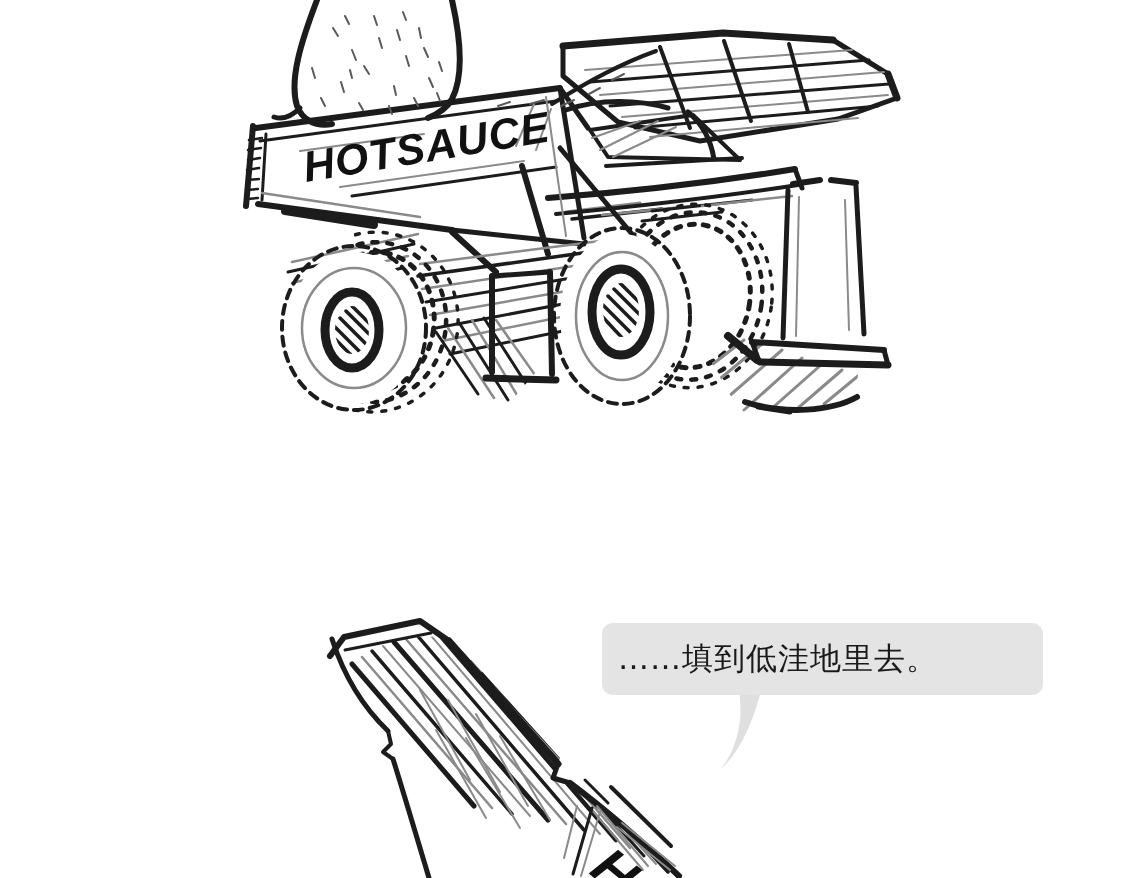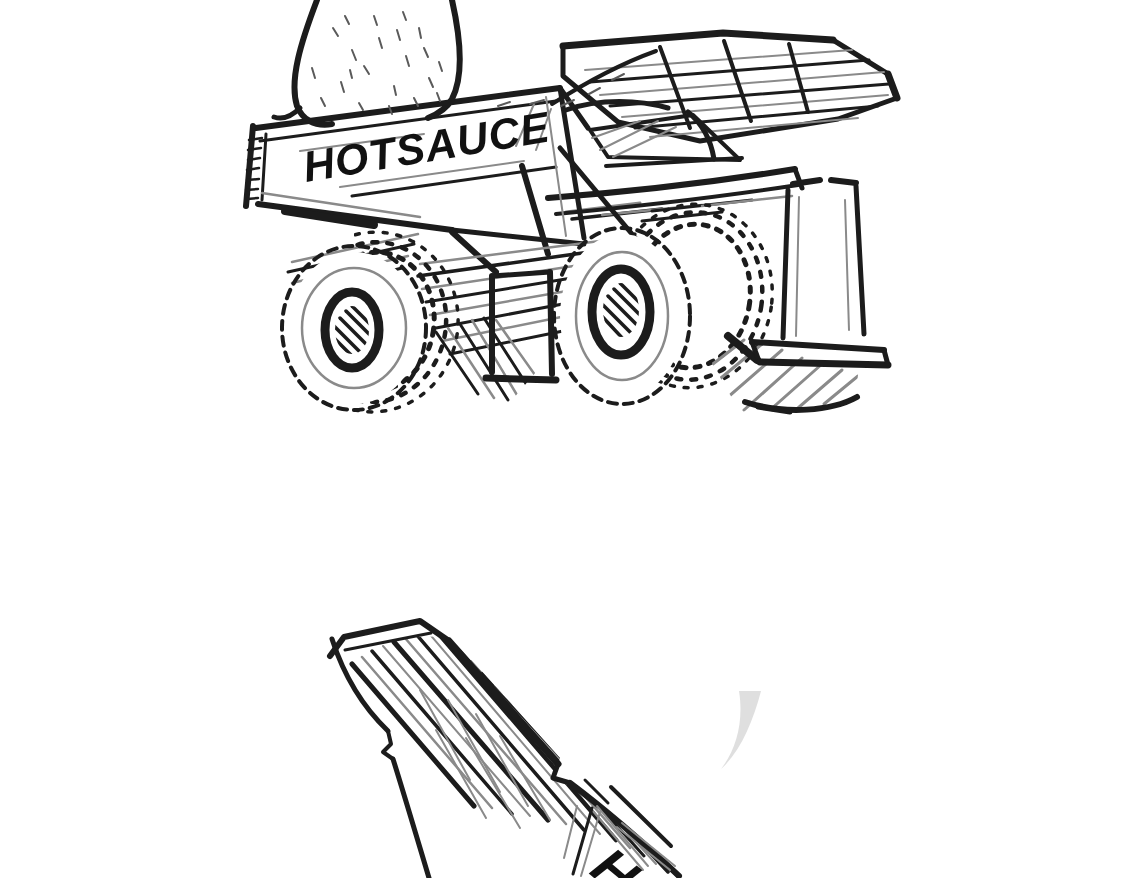--- a/index.html
+++ b/index.html
@@ -312,14 +312,17 @@
       <path class="g" stroke-width="2" d="M581,876 L600,812"></path>
       <path class="g" stroke-width="2" d="M564,858 L577,806"></path>
     </g>
 
     <text class="lbl" transform="translate(588,873) rotate(40)" font-size="54">H</text>
   </g>
 
   <path d="M739,691 C744,722 736,750 721,769 C740,752 753,722 761,691 Z" style="fill:#dfdfdf;stroke:none"></path>
 </svg>
 
-
+<div class="bubble">
+  <span>……填到低洼地里去。</span>
 </div>
 
+</div>
+
 </body></html>

